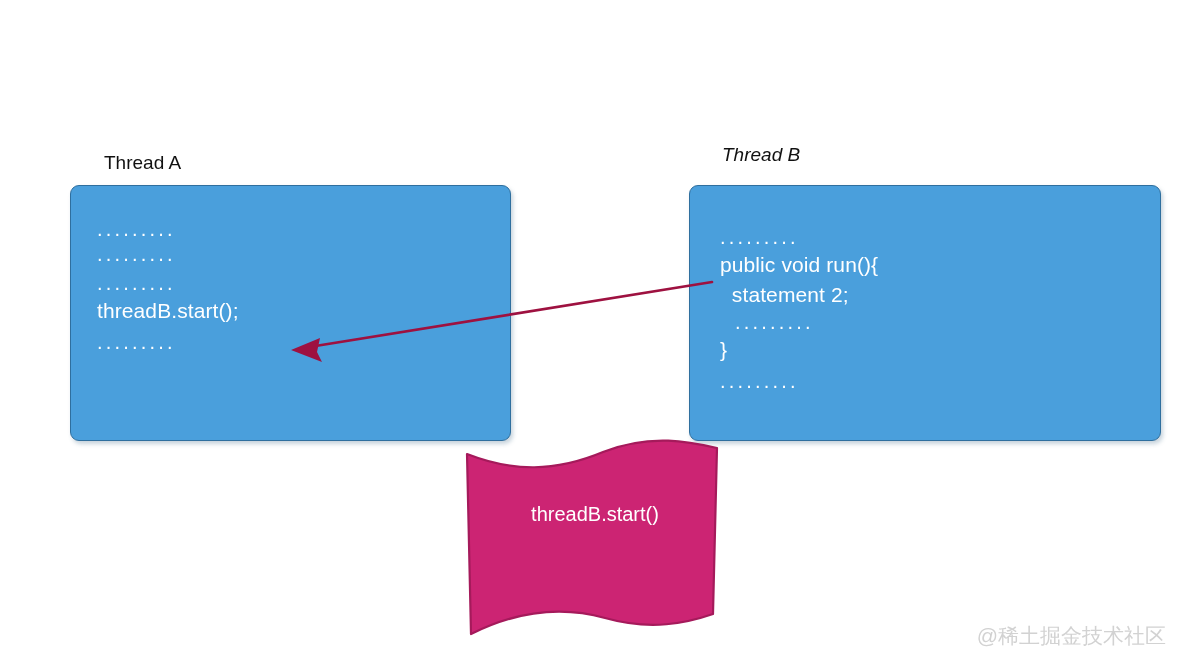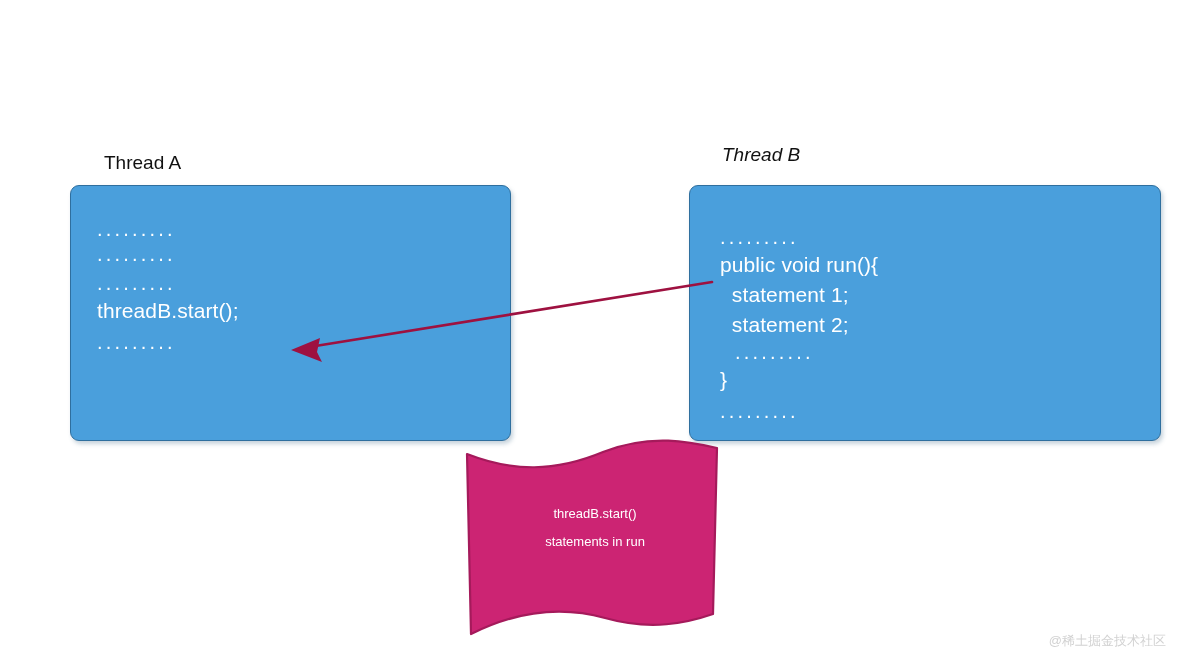--- a/index.html
+++ b/index.html
@@ -102,31 +102,31 @@
     width: 280px;
     height: 210px;
   }
   #banner-text {
     position: absolute;
     left: 14px;
     top: 62px;
     width: 252px;
     text-align: center;
     color: #ffffff;
-    font-size: 13px;
+    font-size: 20px;
     line-height: 28px;
   }
   #banner-text div { white-space: nowrap; }
 
   
   #watermark {
     position: absolute;
     right: 22px;
     bottom: 12px;
-    font-size: 13px;
+    font-size: 21px;
     color: #d2d2d2;
     white-space: nowrap;
   }
 </style>
 </head>
 <body>
 
 <div id="canvas">
 
 
@@ -141,21 +141,20 @@
       <div class="code-line dots spacer-above">.........</div>
     </div>
   </div>
 
   <div class="thread-label" id="label-b">Thread B</div>
 
   <div class="code-box" id="box-b">
     <div class="code-lines">
       <div class="code-line dots">.........</div>
       <div class="code-line">public void run(){</div>
-      <div class="code-line">  statement 1;</div>
       <div class="code-line">  statement 2;</div>
       <div class="code-line dots indent">.........</div>
       <div class="code-line">}</div>
       <div class="code-line dots spacer-above">.........</div>
     </div>
   </div>
 
   <svg id="arrow-svg" viewBox="0 0 1188 662">
     <line x1="712" y1="282" x2="303" y2="348" stroke="#9e1140" stroke-width="2.6" stroke-linecap="round"></line>
     <polygon points="291,350 320,338 317,352 322,362" fill="#9e1140"></polygon>
@@ -166,19 +165,18 @@
       <path d="M 12,16
                C 58,34 100,34 148,14
                C 196,-5 236,4 262,10
                L 258,176
                C 232,185 196,193 150,180
                C 104,167 58,175 16,196
                Z" fill="#cc2473" stroke="#a51a5b" stroke-width="2.2" stroke-linejoin="round"></path>
     </svg>
     <div id="banner-text">
       <div>threadB.start()</div>
-      <div>statements in run</div>
     </div>
   </div>
 
   <div id="watermark">@稀土掘金技术社区</div>
 
 </div>
 
 </body></html>

